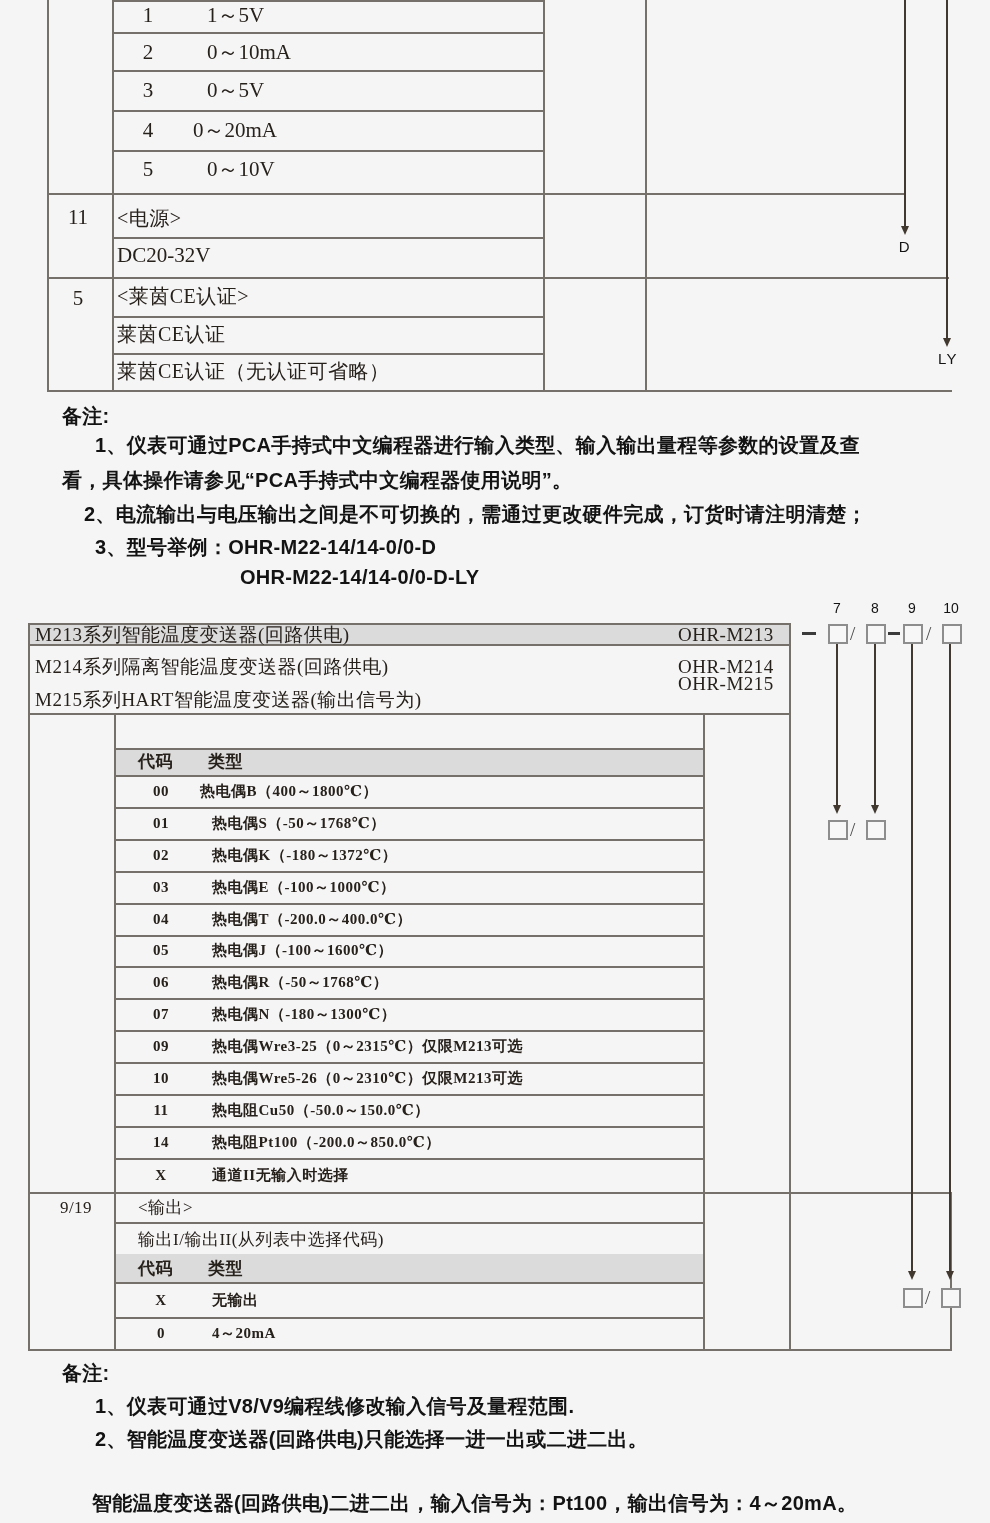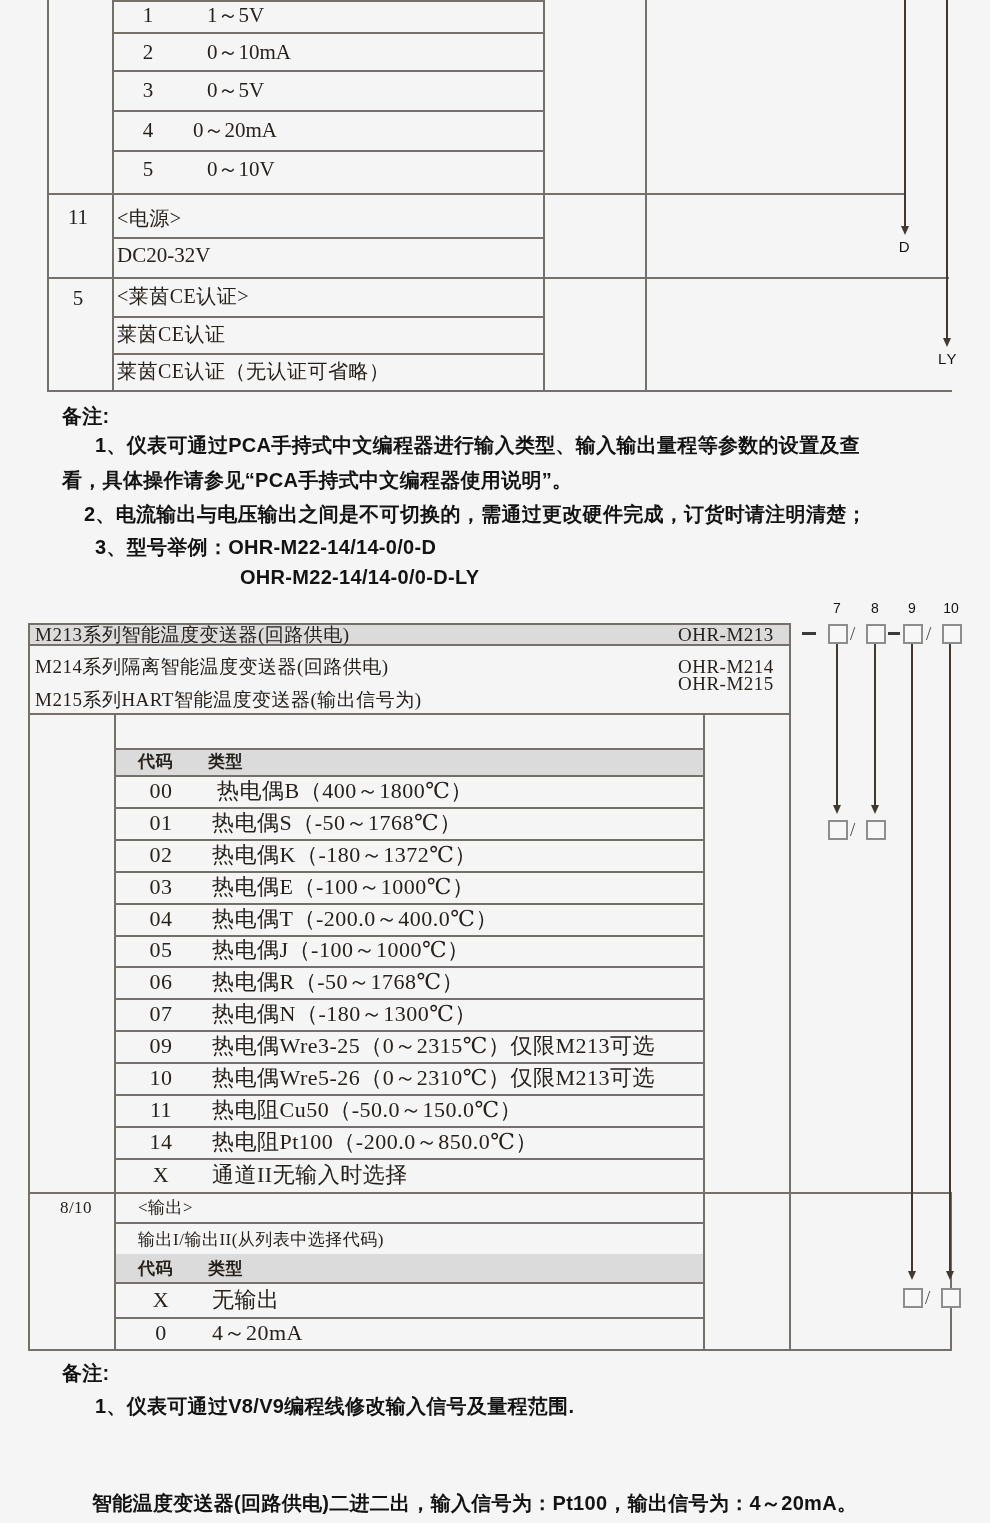--- a/index.html
+++ b/index.html
@@ -14,21 +14,21 @@
   .mbox{position:absolute;width:20px;height:20px;border:2px solid #8d8d8d;
         box-sizing:border-box;background:#f7f7f7;}
   .bar{position:absolute;background:#dbdbdb;}
   
   .serif{position:absolute;white-space:nowrap;color:#27211c;
          font-family:"Liberation Serif","DejaVu Serif",serif;}
   .s21{font-size:21px;line-height:24px;}
   .s20{font-size:20px;line-height:23px;letter-spacing:.5px;}
   .s19{font-size:19px;line-height:22px;letter-spacing:.5px;}
   .s18{font-size:17px;line-height:21px;letter-spacing:.5px;}
-  .s17{font-size:22px;line-height:20px;letter-spacing:.5px;}
+  .s17{font-size:15px;line-height:20px;letter-spacing:.5px;font-weight:bold;}
   .sans{position:absolute;white-space:nowrap;color:#131313;
         font-family:"Liberation Sans","DejaVu Sans",sans-serif;}
   .n20{font-size:20px;line-height:26px;font-weight:600;letter-spacing:.3px;}
   .n14{font-size:14px;line-height:16px;font-weight:500;}
   .n15{font-size:15px;line-height:17px;font-weight:500;letter-spacing:1.5px;}
   .ctr{text-align:center;}
   .bold{font-weight:700;}
   .slash{position:absolute;white-space:nowrap;color:#4a4a4a;
          font-family:"Liberation Serif","DejaVu Serif",serif;font-size:19px;line-height:21px;}
 </style>
@@ -154,53 +154,54 @@
   <div class="aline" style="left:949px;top:644px;height:629px"></div>
   <div class="ahead" style="left:946px;top:1271px"></div>
   <div class="mbox" style="left:903px;top:1288px"></div>
   <div class="slash" style="left:925px;top:1287px">/</div>
   <div class="mbox" style="left:941px;top:1288px"></div>
 
   <div class="serif s18 bold" style="left:138px;top:751px">代码</div>
   <div class="serif s18 bold" style="left:208px;top:751px">类型</div>
 
   <div class="serif s17 ctr" style="left:139px;top:781px;width:44px">00</div>
-  <div class="serif s17" style="left:217px;top:781px">热电偶B（400～1800℃）</div>
+  <div class="serif s17" style="left:200px;top:781px">热电偶B（400～1800℃）</div>
   <div class="serif s17 ctr" style="left:139px;top:813px;width:44px">01</div>
   <div class="serif s17" style="left:212px;top:813px">热电偶S（-50～1768℃）</div>
   <div class="serif s17 ctr" style="left:139px;top:845px;width:44px">02</div>
   <div class="serif s17" style="left:212px;top:845px">热电偶K（-180～1372℃）</div>
   <div class="serif s17 ctr" style="left:139px;top:877px;width:44px">03</div>
   <div class="serif s17" style="left:212px;top:877px">热电偶E（-100～1000℃）</div>
   <div class="serif s17 ctr" style="left:139px;top:909px;width:44px">04</div>
   <div class="serif s17" style="left:212px;top:909px">热电偶T（-200.0～400.0℃）</div>
   <div class="serif s17 ctr" style="left:139px;top:940px;width:44px">05</div>
-  <div class="serif s17" style="left:212px;top:940px">热电偶J（-100～1000℃）</div>
+  <div class="serif s17" style="left:212px;top:940px">热电偶J（-100～1600℃）</div>
   <div class="serif s17 ctr" style="left:139px;top:972px;width:44px">06</div>
   <div class="serif s17" style="left:212px;top:972px">热电偶R（-50～1768℃）</div>
   <div class="serif s17 ctr" style="left:139px;top:1004px;width:44px">07</div>
   <div class="serif s17" style="left:212px;top:1004px">热电偶N（-180～1300℃）</div>
   <div class="serif s17 ctr" style="left:139px;top:1036px;width:44px">09</div>
   <div class="serif s17" style="left:212px;top:1036px">热电偶Wre3-25（0～2315℃）仅限M213可选</div>
   <div class="serif s17 ctr" style="left:139px;top:1068px;width:44px">10</div>
   <div class="serif s17" style="left:212px;top:1068px">热电偶Wre5-26（0～2310℃）仅限M213可选</div>
   <div class="serif s17 ctr" style="left:139px;top:1100px;width:44px">11</div>
   <div class="serif s17" style="left:212px;top:1100px">热电阻Cu50（-50.0～150.0℃）</div>
   <div class="serif s17 ctr" style="left:139px;top:1132px;width:44px">14</div>
   <div class="serif s17" style="left:212px;top:1132px">热电阻Pt100（-200.0～850.0℃）</div>
   <div class="serif s17 ctr" style="left:139px;top:1165px;width:44px">X</div>
   <div class="serif s17" style="left:212px;top:1165px">通道II无输入时选择</div>
 
-  <div class="serif s18 ctr" style="left:48px;top:1197px;width:56px">8/10</div>
+  <div class="serif s18 ctr" style="left:48px;top:1197px;width:56px">9/19</div>
   <div class="serif s18" style="left:138px;top:1197px">&lt;输出&gt;</div>
   <div class="serif s18" style="left:138px;top:1229px">输出I/输出II(从列表中选择代码)</div>
   <div class="serif s18 bold" style="left:138px;top:1258px">代码</div>
   <div class="serif s18 bold" style="left:208px;top:1258px">类型</div>
   <div class="serif s17 ctr" style="left:139px;top:1290px;width:44px">X</div>
   <div class="serif s17" style="left:212px;top:1290px">无输出</div>
   <div class="serif s17 ctr" style="left:139px;top:1323px;width:44px">0</div>
   <div class="serif s17" style="left:212px;top:1323px">4～20mA</div>
 
   <div class="sans n20" style="left:62px;top:1360px">备注:</div>
   <div class="sans n20" style="left:95px;top:1393px">1、仪表可通过V8/V9编程线修改输入信号及量程范围.</div>
+  <div class="sans n20" style="left:95px;top:1426px">2、智能温度变送器(回路供电)只能选择一进一出或二进二出。</div>
   <div class="sans n20" style="left:92px;top:1490px">智能温度变送器(回路供电)二进二出，输入信号为：Pt100，输出信号为：4～20mA。</div>
 
 </div>
 
 </body></html>

